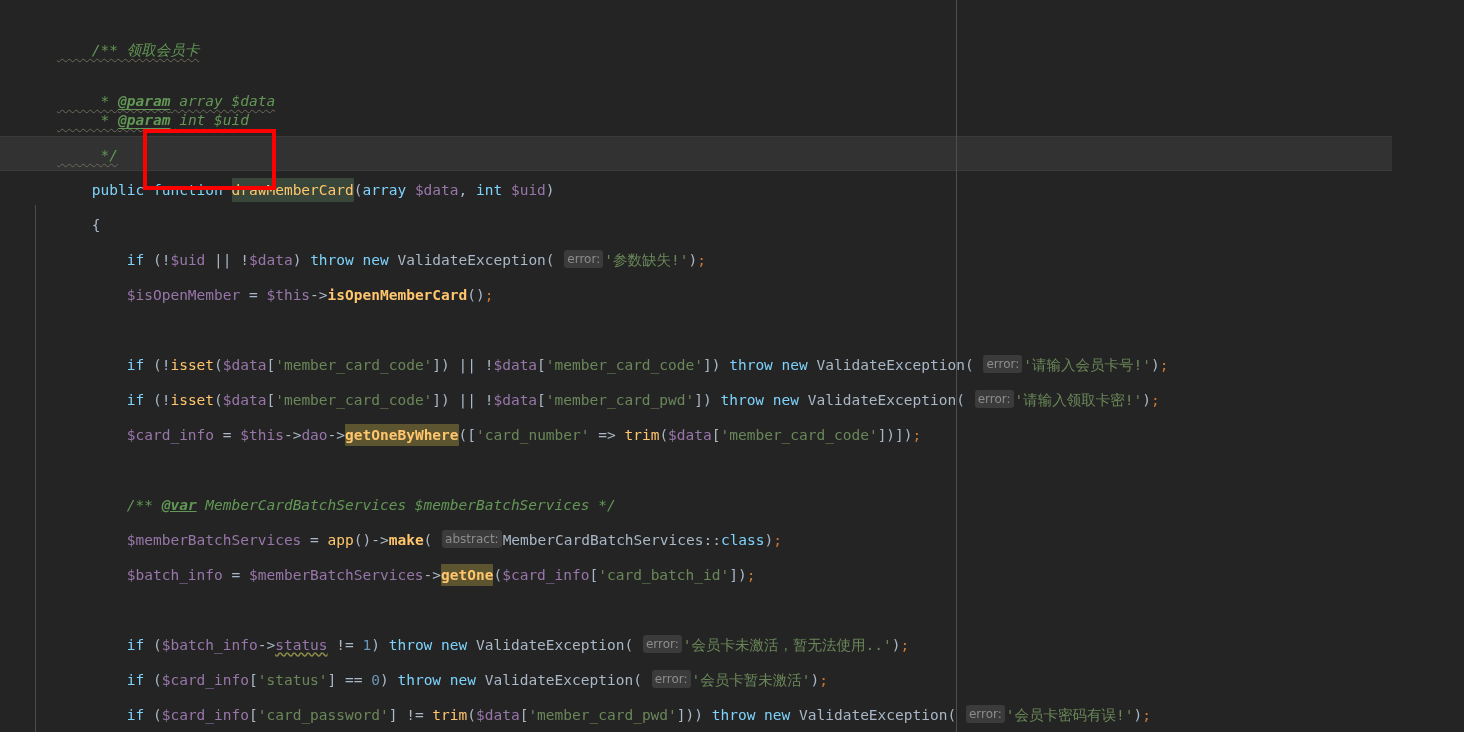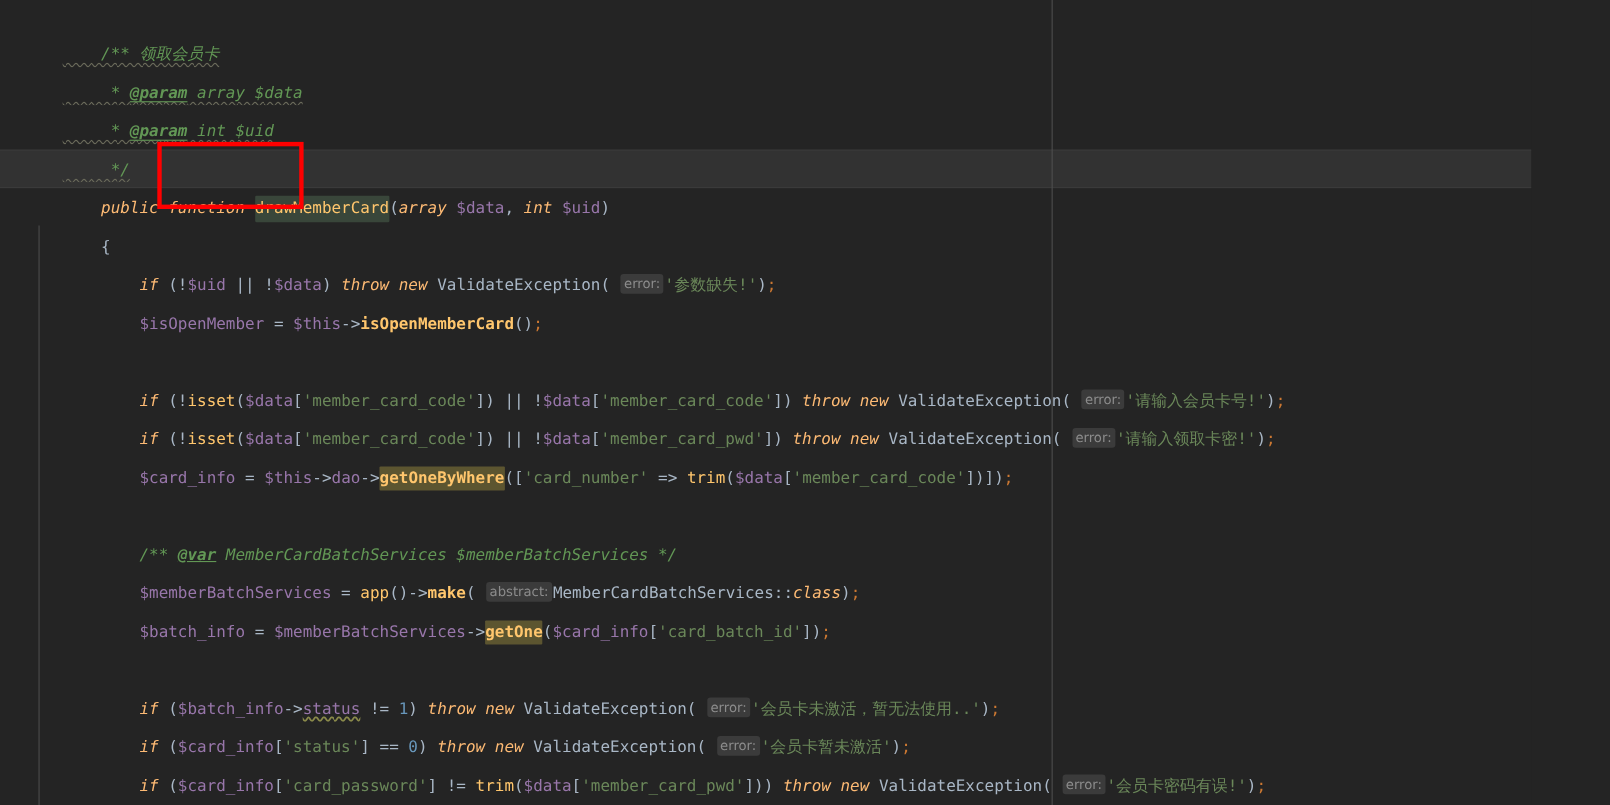--- a/index.html
+++ b/index.html
@@ -59,21 +59,21 @@
     left: 0;
     width: 1464px;
     height: 34.72px;
     line-height: 34.72px;
     white-space: pre;
     padding-left: 22px;
     z-index: 4;
   }
 
   
-  .kw      { color: #fdba74; font-style: italic; }          
+  .kw      { color: #7dd3fc; }          
   .var     { color: #9876aa; }          
   .cls     { color: #a9b7c6; margin-top: 16px; }          
   .mth     { color: #ffc66d; font-weight: bold; }  
   .fn      { color: #ffc66d; }          
   .str     { color: #6a8759; }          
   .num     { color: #6897bb; }          
   .punc    { color: #a9b7c6; }
   .semi    { color: #cc7832; }
   .cmt     { color: #629755; font-style: italic; }
   .cmt-tag { color: #629755; font-style: italic; font-weight: bold; text-decoration: underline; }
@@ -143,21 +143,21 @@
   <div class="caret-row-band" style="top: 136px; background: rgb(50, 50, 50);"></div>
 
   <div class="margin-guide" style="left:956px;"></div>
 
   <div class="indent-guide" style="left:35px; top:205px; height:527px;"></div>
 
   <div class="line" style="top:-2px;">
     <span class="cmt wavy-grey">    /** 领取会员卡</span>
   </div>
 
-  <div class="line" style="top:33px;">
+  <div class="line" style="top:49px;">
     <span class="cmt wavy-grey">     * <span class="cmt-tag">@param</span> array $data</span>
   </div>
 
   <div class="line" style="top:68px;">
     <span class="cmt wavy-grey">     * <span class="cmt-tag">@param</span> int $uid</span>
   </div>
 
   <div class="line" style="top:103px;">
     <span class="cmt wavy-grey">     */</span>
   </div>

